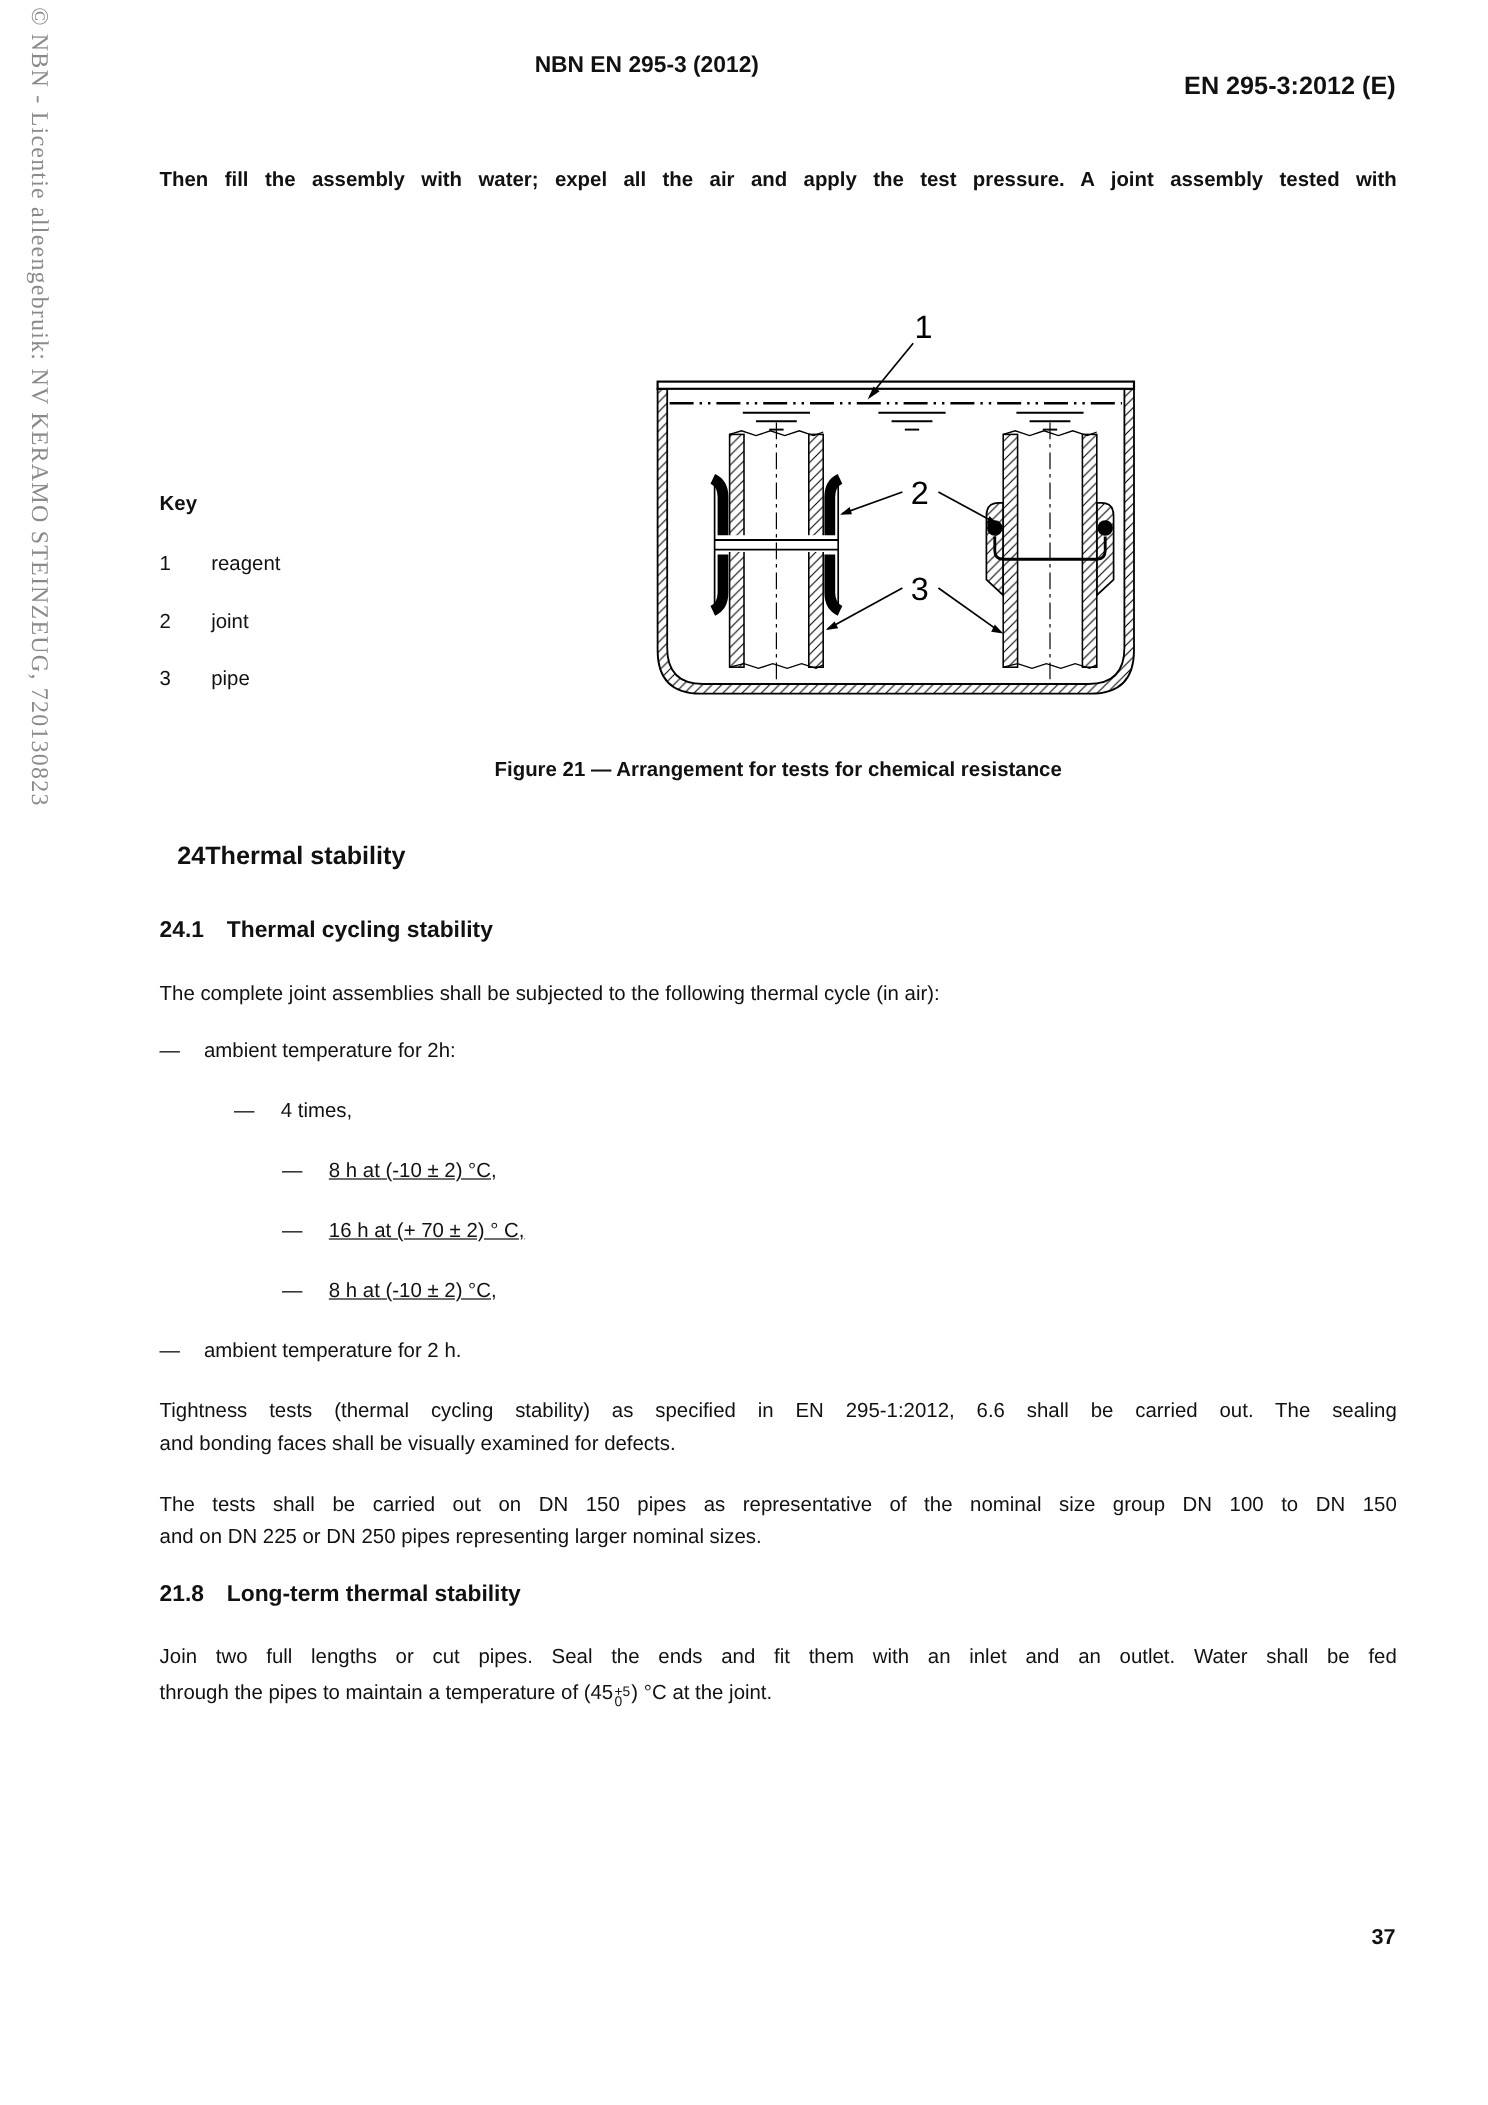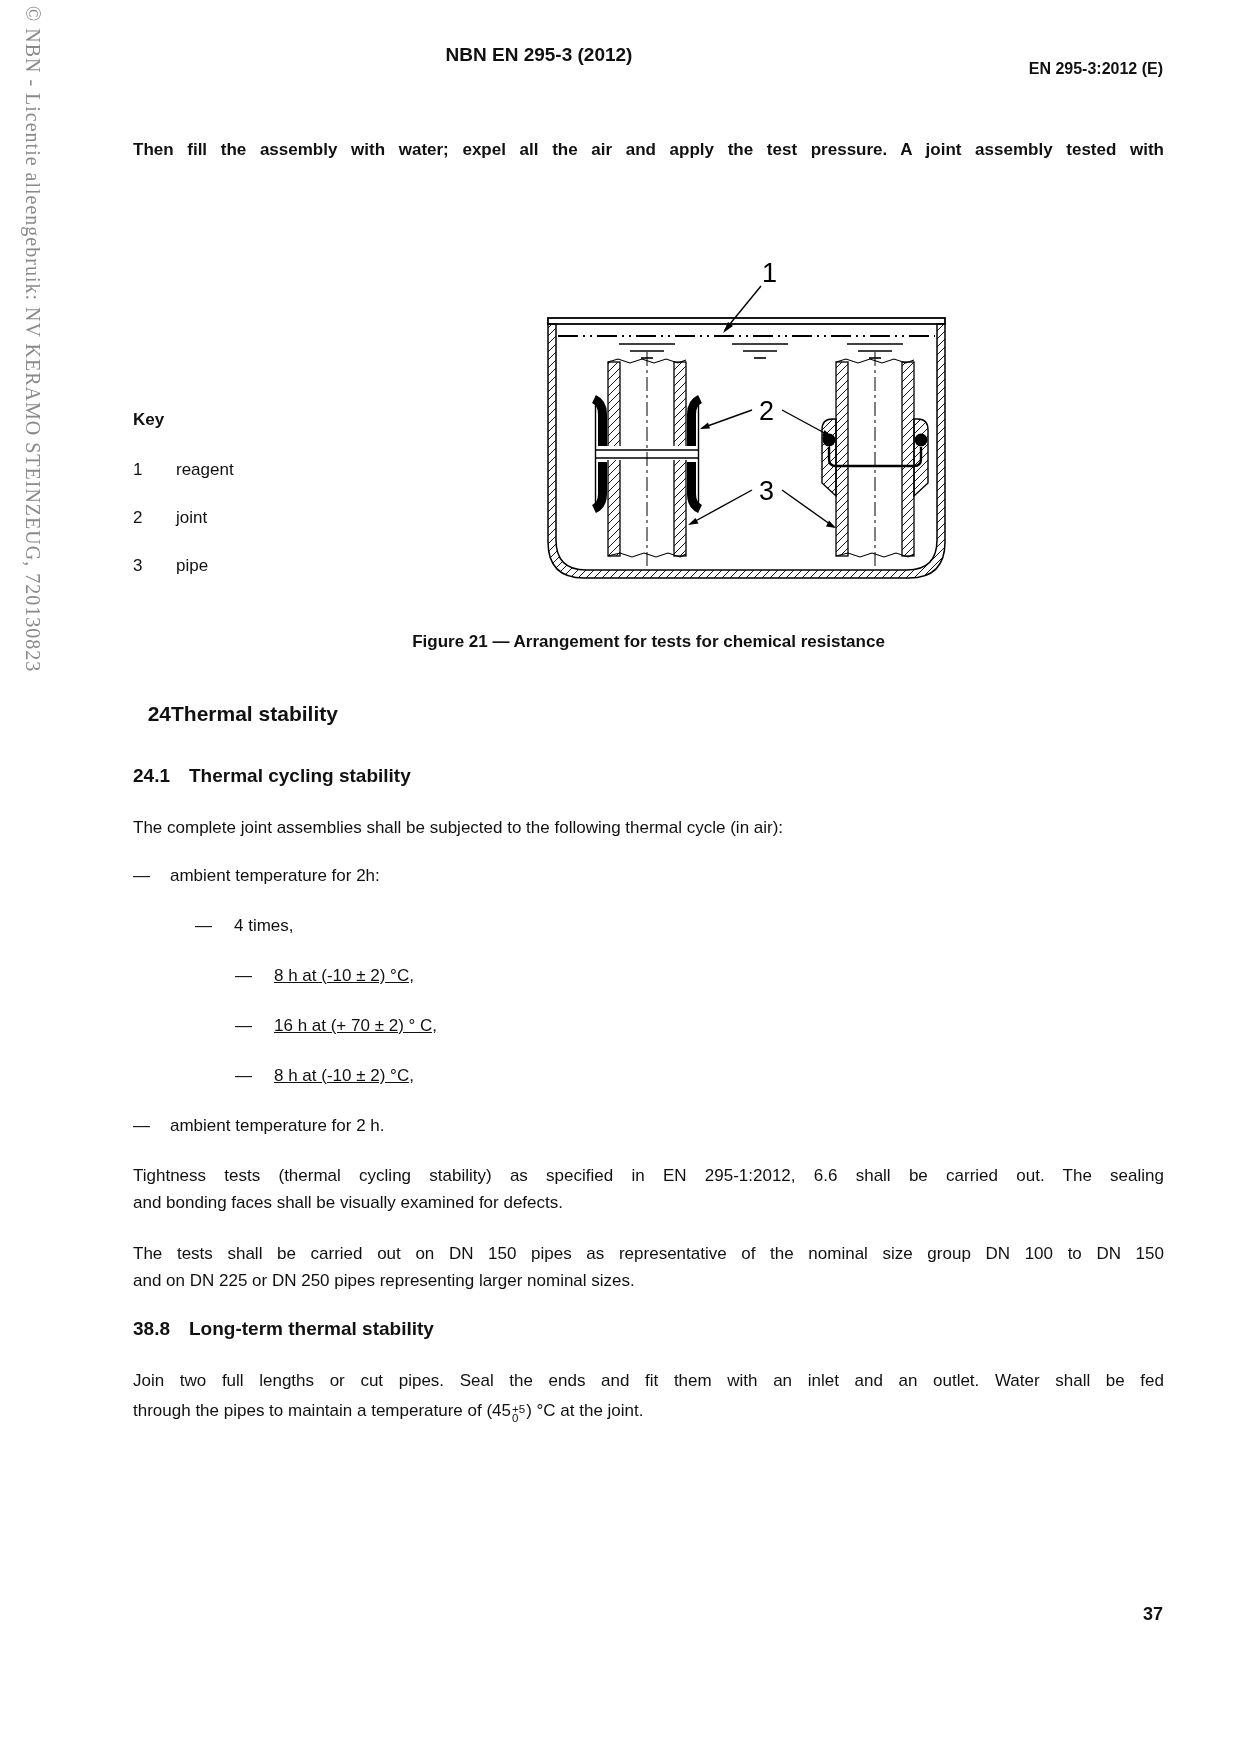--- a/index.html
+++ b/index.html
@@ -9,21 +9,21 @@
     font-family:"Liberation Sans", sans-serif; color:#111;
   }
   .abs { position:absolute; }
   .watermark {
     position:absolute; left:44px; top:6px;
     transform:rotate(90deg); transform-origin:0 0;
     font-family:"Liberation Serif", serif;
     font-size:20px; color:#8a8a8a; letter-spacing:1px; white-space:nowrap;
   }
   .hdr-c { top:44px; left:0; width:1078px; text-align:center; font-weight:bold; font-size:19px; }
-  .hdr-r { top:60px; right:77px; font-weight:bold; font-size:16px; }
+  .hdr-r { top:60px; right:77px; font-weight:bold; font-size:21px; }
   .para { left:133px; width:1031px; font-size:17px; line-height:27px; }
   .line-j { text-align:justify; text-align-last:justify; }
   .caption { top:632px; left:133px; width:1031px; text-align:center; font-weight:bold; font-size:17px; }
   .key-title { left:133px; top:410px; font-weight:bold; font-size:17px; }
   .key-row { left:133px; font-size:17px; }
   .key-num { display:inline-block; width:43px; }
   .h1 { left:133px; font-weight:bold; font-size:21px;text-align:right; }
   .h2 { left:133px; font-weight:bold; font-size:19px; }
   .hnum-1 { display:inline-block; min-width:38px; }
   .hnum-2 { display:inline-block; min-width:56px; }
@@ -188,21 +188,21 @@
   <div class="line-j">Tightness tests (thermal cycling stability) as specified in EN 295-1:2012, 6.6 shall be carried out. The sealing</div>
   <div>and bonding faces shall be visually examined for defects.</div>
 </div>
 
 <div class="abs para" style="top:1240px;">
   <div class="line-j">The tests shall be carried out on DN 150 pipes as representative of the nominal size group DN 100 to DN 150</div>
   <div>and on DN 225 or DN 250 pipes representing larger nominal sizes.</div>
 </div>
 
 <div class="abs h2" style="top:1318px;">
-  <span class="hnum-2">38.8</span><span>Long-term thermal stability</span>
+  <span class="hnum-2">21.8</span><span>Long-term thermal stability</span>
 </div>
 
 <div class="abs para p5" style="top:1366px;">
   <div class="line-j">Join two full lengths or cut pipes. Seal the ends and fit them with an inlet and an outlet. Water shall be fed</div>
   <div>
     <span>through the pipes to maintain a temperature of (45</span><span class="supsub"><span class="s">+5</span><span class="s">0</span></span><span>) °C at the joint.</span>
   </div>
 </div>
 
 <div class="abs pagenum">37</div>

